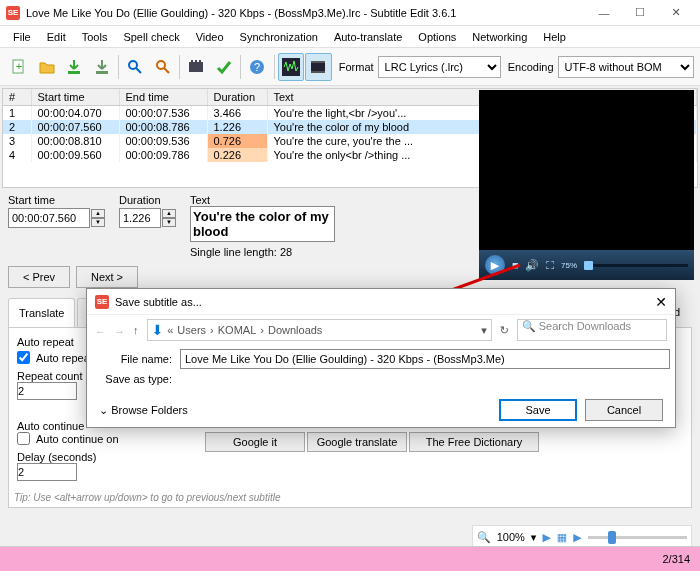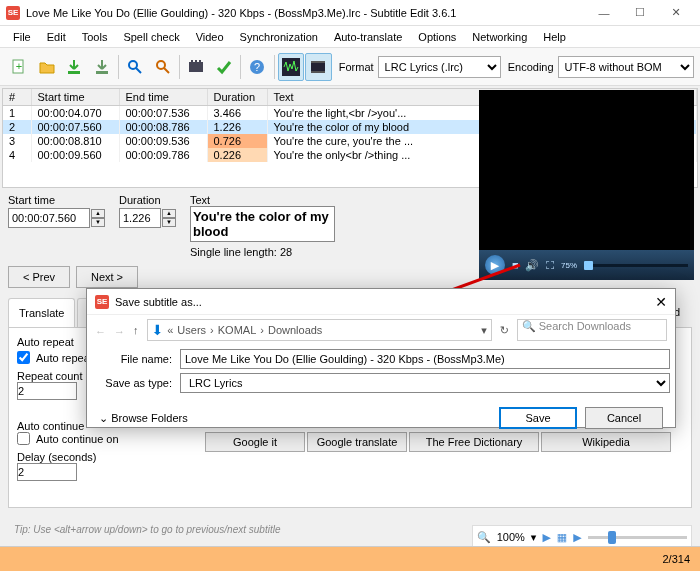--- a/index.html
+++ b/index.html
@@ -43,22 +43,22 @@
 .tabs{display:flex;border-bottom:1px solid #ccc;margin:6px 8px 0 8px}
 .tabs span{padding:8px 10px;border:1px solid #ccc;border-bottom:none;background:#f0f0f0;margin-right:2px;border-radius:3px 3px 0 0}
 .tabs span.active{background:#fff}
 .transpanel{margin:0 8px;padding:8px;border:1px solid #ccc;border-top:none;background:#fff;height:180px}
 .transpanel .row{margin-bottom:6px;display:flex;align-items:center;gap:6px}
 .transpanel input[type=text]{width:60px;height:18px;border:1px solid #888}
 .lookup{position:absolute;left:205px;top:432px;display:flex;gap:2px;align-items:center}
 .lookup button{width:130px;height:20px;border:1px solid #aaa;background:#eee}
 .lookup .toprow{display:flex;gap:2px}
 .lookup .toprow button{width:100px}
-.tip{position:absolute;left:14px;top:524px;color:#888;font-style:italic;font-size:10px}
-.statusbar{position:absolute;bottom:0;left:0;right:0;height:18px;background:#fdba74;border-top:1px solid #ccc;display:flex;justify-content:flex-end;align-items:center;padding:12px 10px;font-size:10px}
+.tip{position:absolute;left:14px;top:492px;color:#888;font-style:italic;font-size:10px}
+.statusbar{position:absolute;bottom:0;left:0;right:0;height:18px;background:#f9a8d4;border-top:1px solid #ccc;display:flex;justify-content:flex-end;align-items:center;padding:12px 10px;font-size:10px}
 .videowrap{position:absolute;right:4px;top:88px}
 .vcontrols{position:absolute;bottom:0;left:0;right:0;height:30px;background:linear-gradient(#2a4d6e,#14283d);display:flex;align-items:center;padding:0 6px;gap:7px;color:#bfe0ff}
 .vcontrols .play{width:20px;height:20px;border-radius:50%;background:radial-gradient(#6ab0e8,#2a6aa8);display:flex;align-items:center;justify-content:center;color:#fff}
 .vcontrols .prog{flex:1;height:3px;background:#0a1a2a;position:relative}
 .vcontrols .prog::after{content:"";position:absolute;left:0;top:-3px;width:9px;height:9px;background:#8cf;border-radius:1px}
 .zoombar{position:absolute;right:8px;bottom:22px;height:24px;display:flex;align-items:center;gap:6px;background:#fff;padding:2px 4px;border:1px solid #ddd;width:220px}
 .zoombar .slider{flex:1;height:3px;background:#ccc;position:relative}
 .zoombar .slider::after{content:"";position:absolute;left:20%;top:-5px;width:8px;height:13px;background:#4a90d9;border-radius:2px}
 .dialog{position:absolute;left:86px;top:288px;width:590px;height:140px;background:#fff;border:1px solid #888;box-shadow:0 4px 20px rgba(0,0,0,.3)}
 .dialog .dtitle{height:26px;display:flex;align-items:center;padding:0 8px;border-bottom:1px solid #eee}
@@ -294,21 +294,20 @@
       <input type="text" value="2" style="">
     </div>
 </div>
 
 <div class="lookup">
   <div class="toprow">
     <button>Google it</button>
     <button>Google translate</button>
   </div>
   <button>The Free Dictionary</button>
-  <button>Wikipedia</button>
 </div>
 
 <div class="videowrap">
   <div class="video">
     <div class="vcontrols">
       <span class="play">▶</span>
       <span>■</span>
       <span>🔊</span>
       <span>⛶</span>
       <span style="font-size:8px">75%</span>
@@ -365,21 +364,20 @@
     <span>↻</span>
     <div class="search"><span>🔍 </span><span>Search Downloads</span></div>
   </div>
   <div class="fields">
     <div class="frow">
         <label>File name:</label>
         <input value="Love Me Like You Do (Ellie Goulding) - 320 Kbps - (BossMp3.Me)" style="">
       </div>
     <div class="frow">
         <label>Save as type:</label>
-        <select><option>LRC Lyrics</option></select>
       </div>
   </div>
   <div class="bottom">
     <span class="browse">⌄ <span>Browse Folders</span></span>
     <button class="primary">Save</button>
     <button>Cancel</button>
   </div>
 </div>
 
 </body></html>

